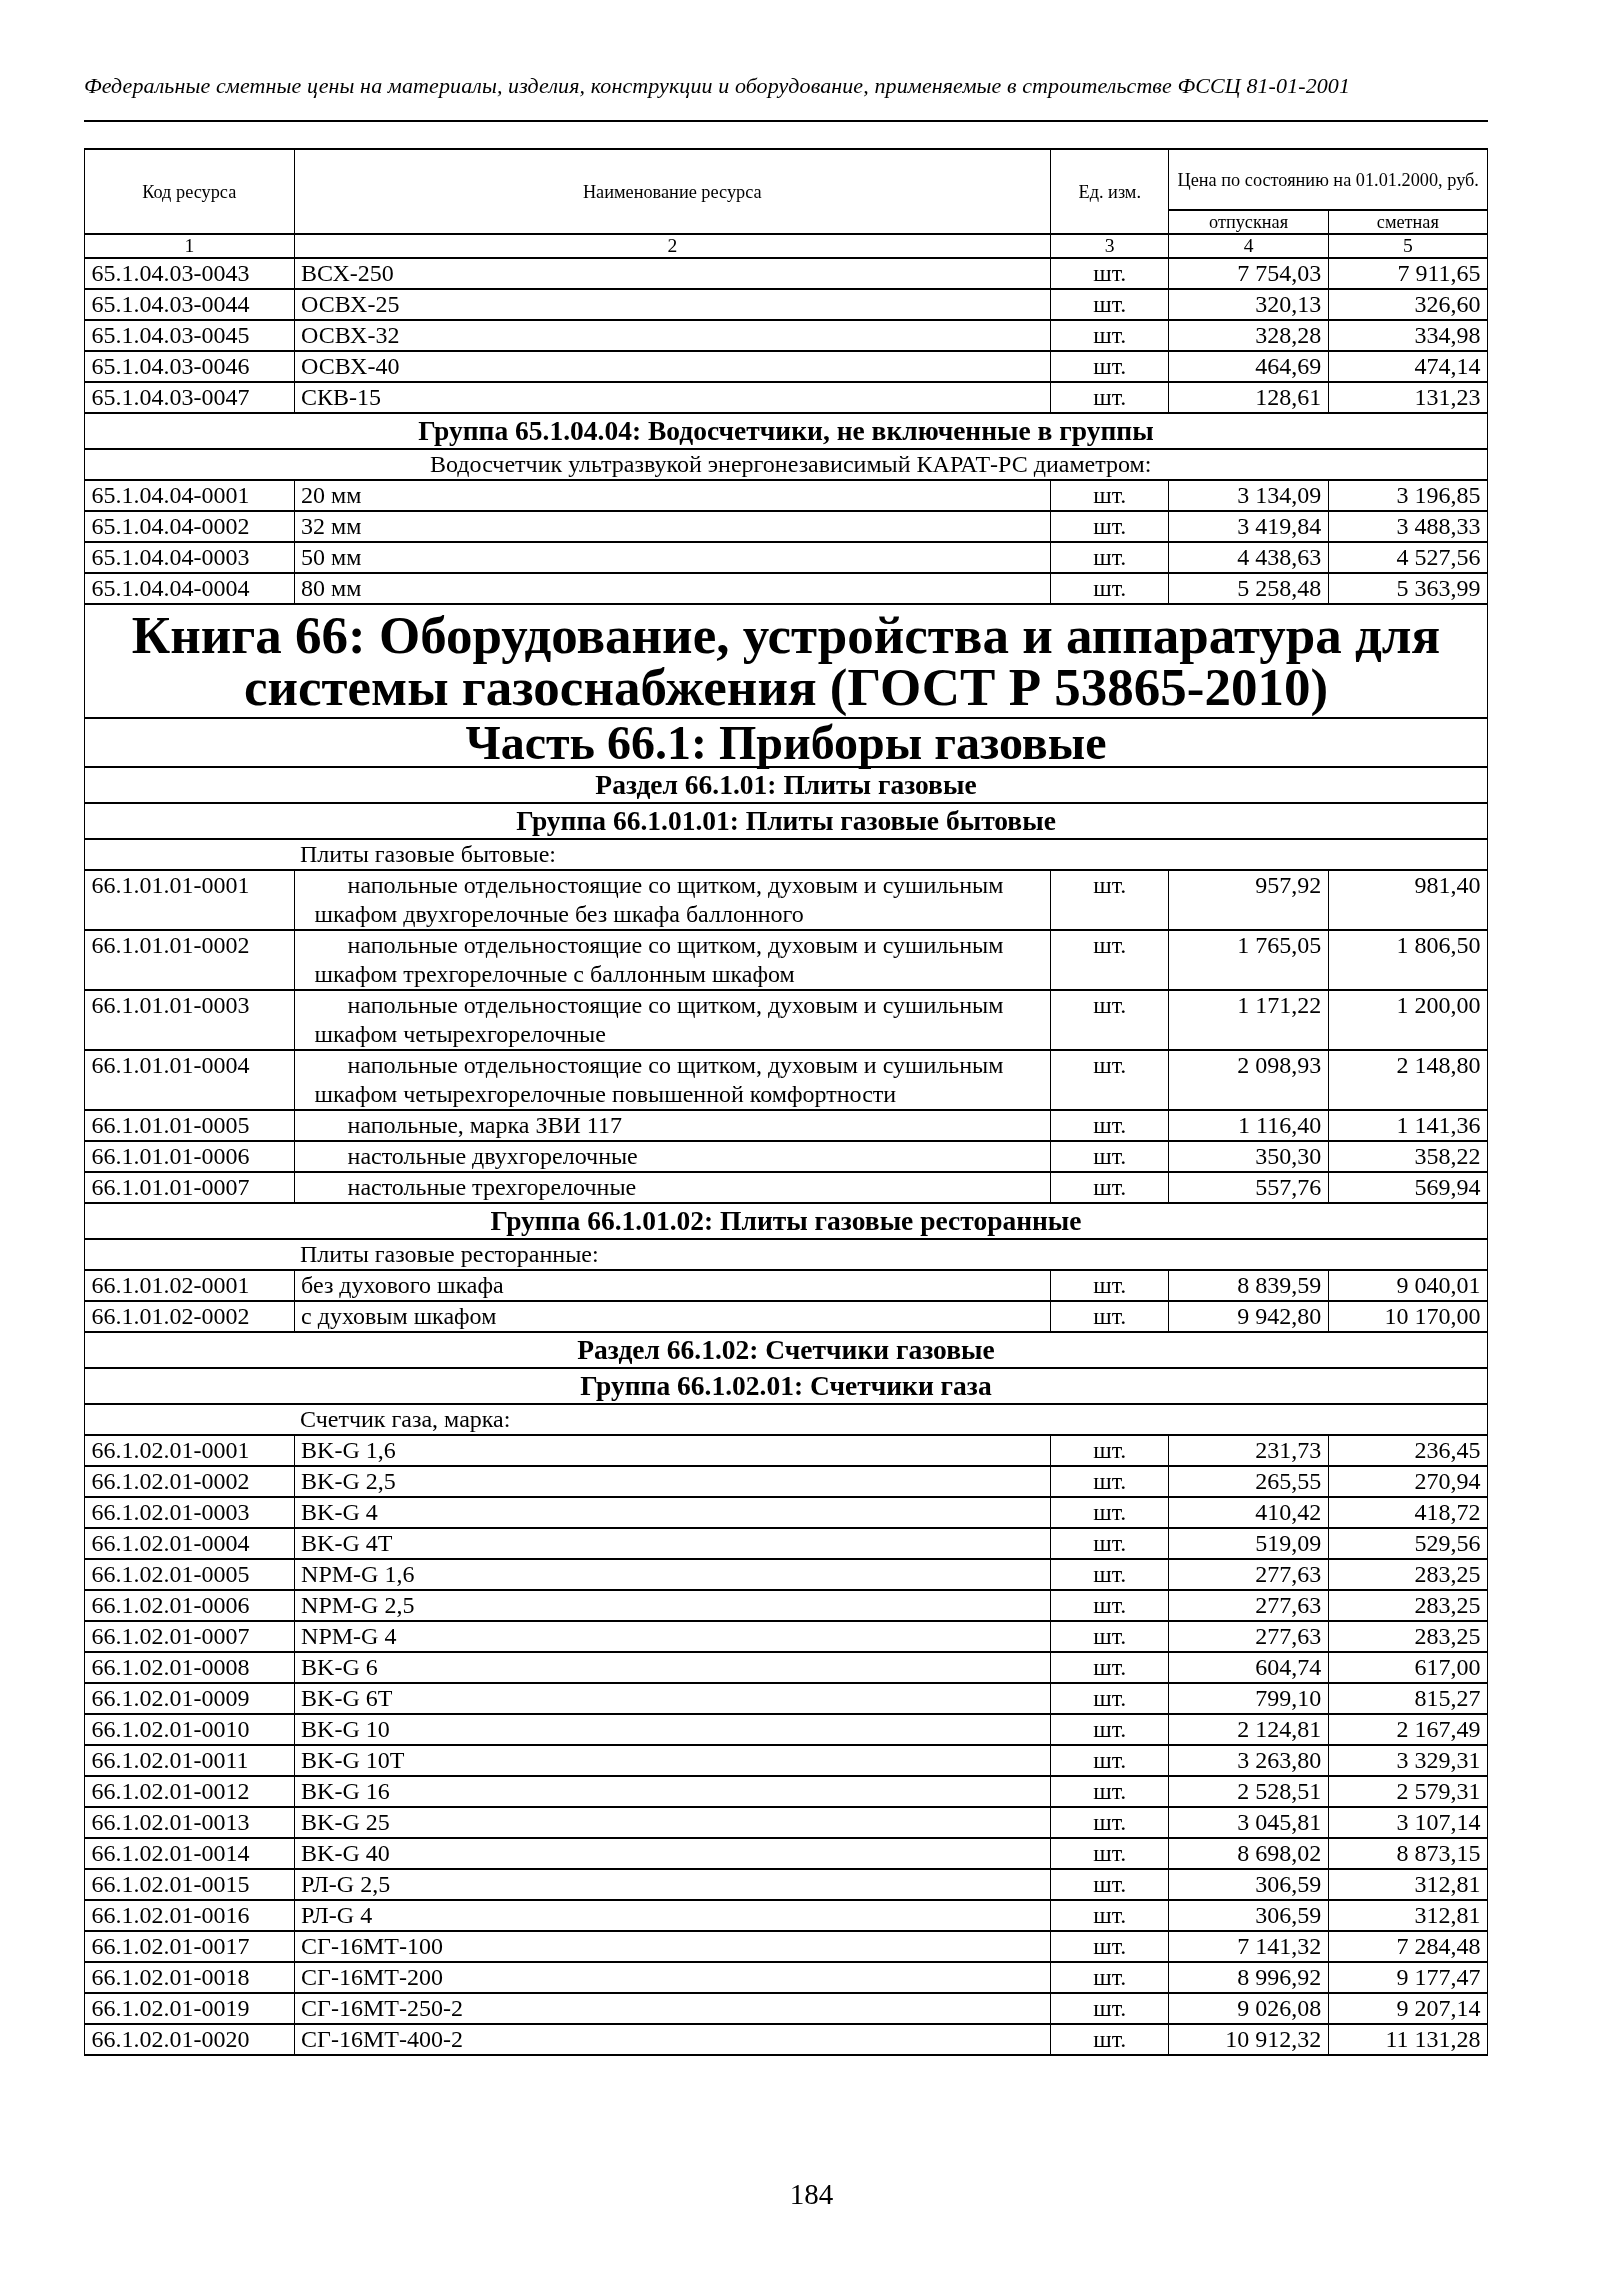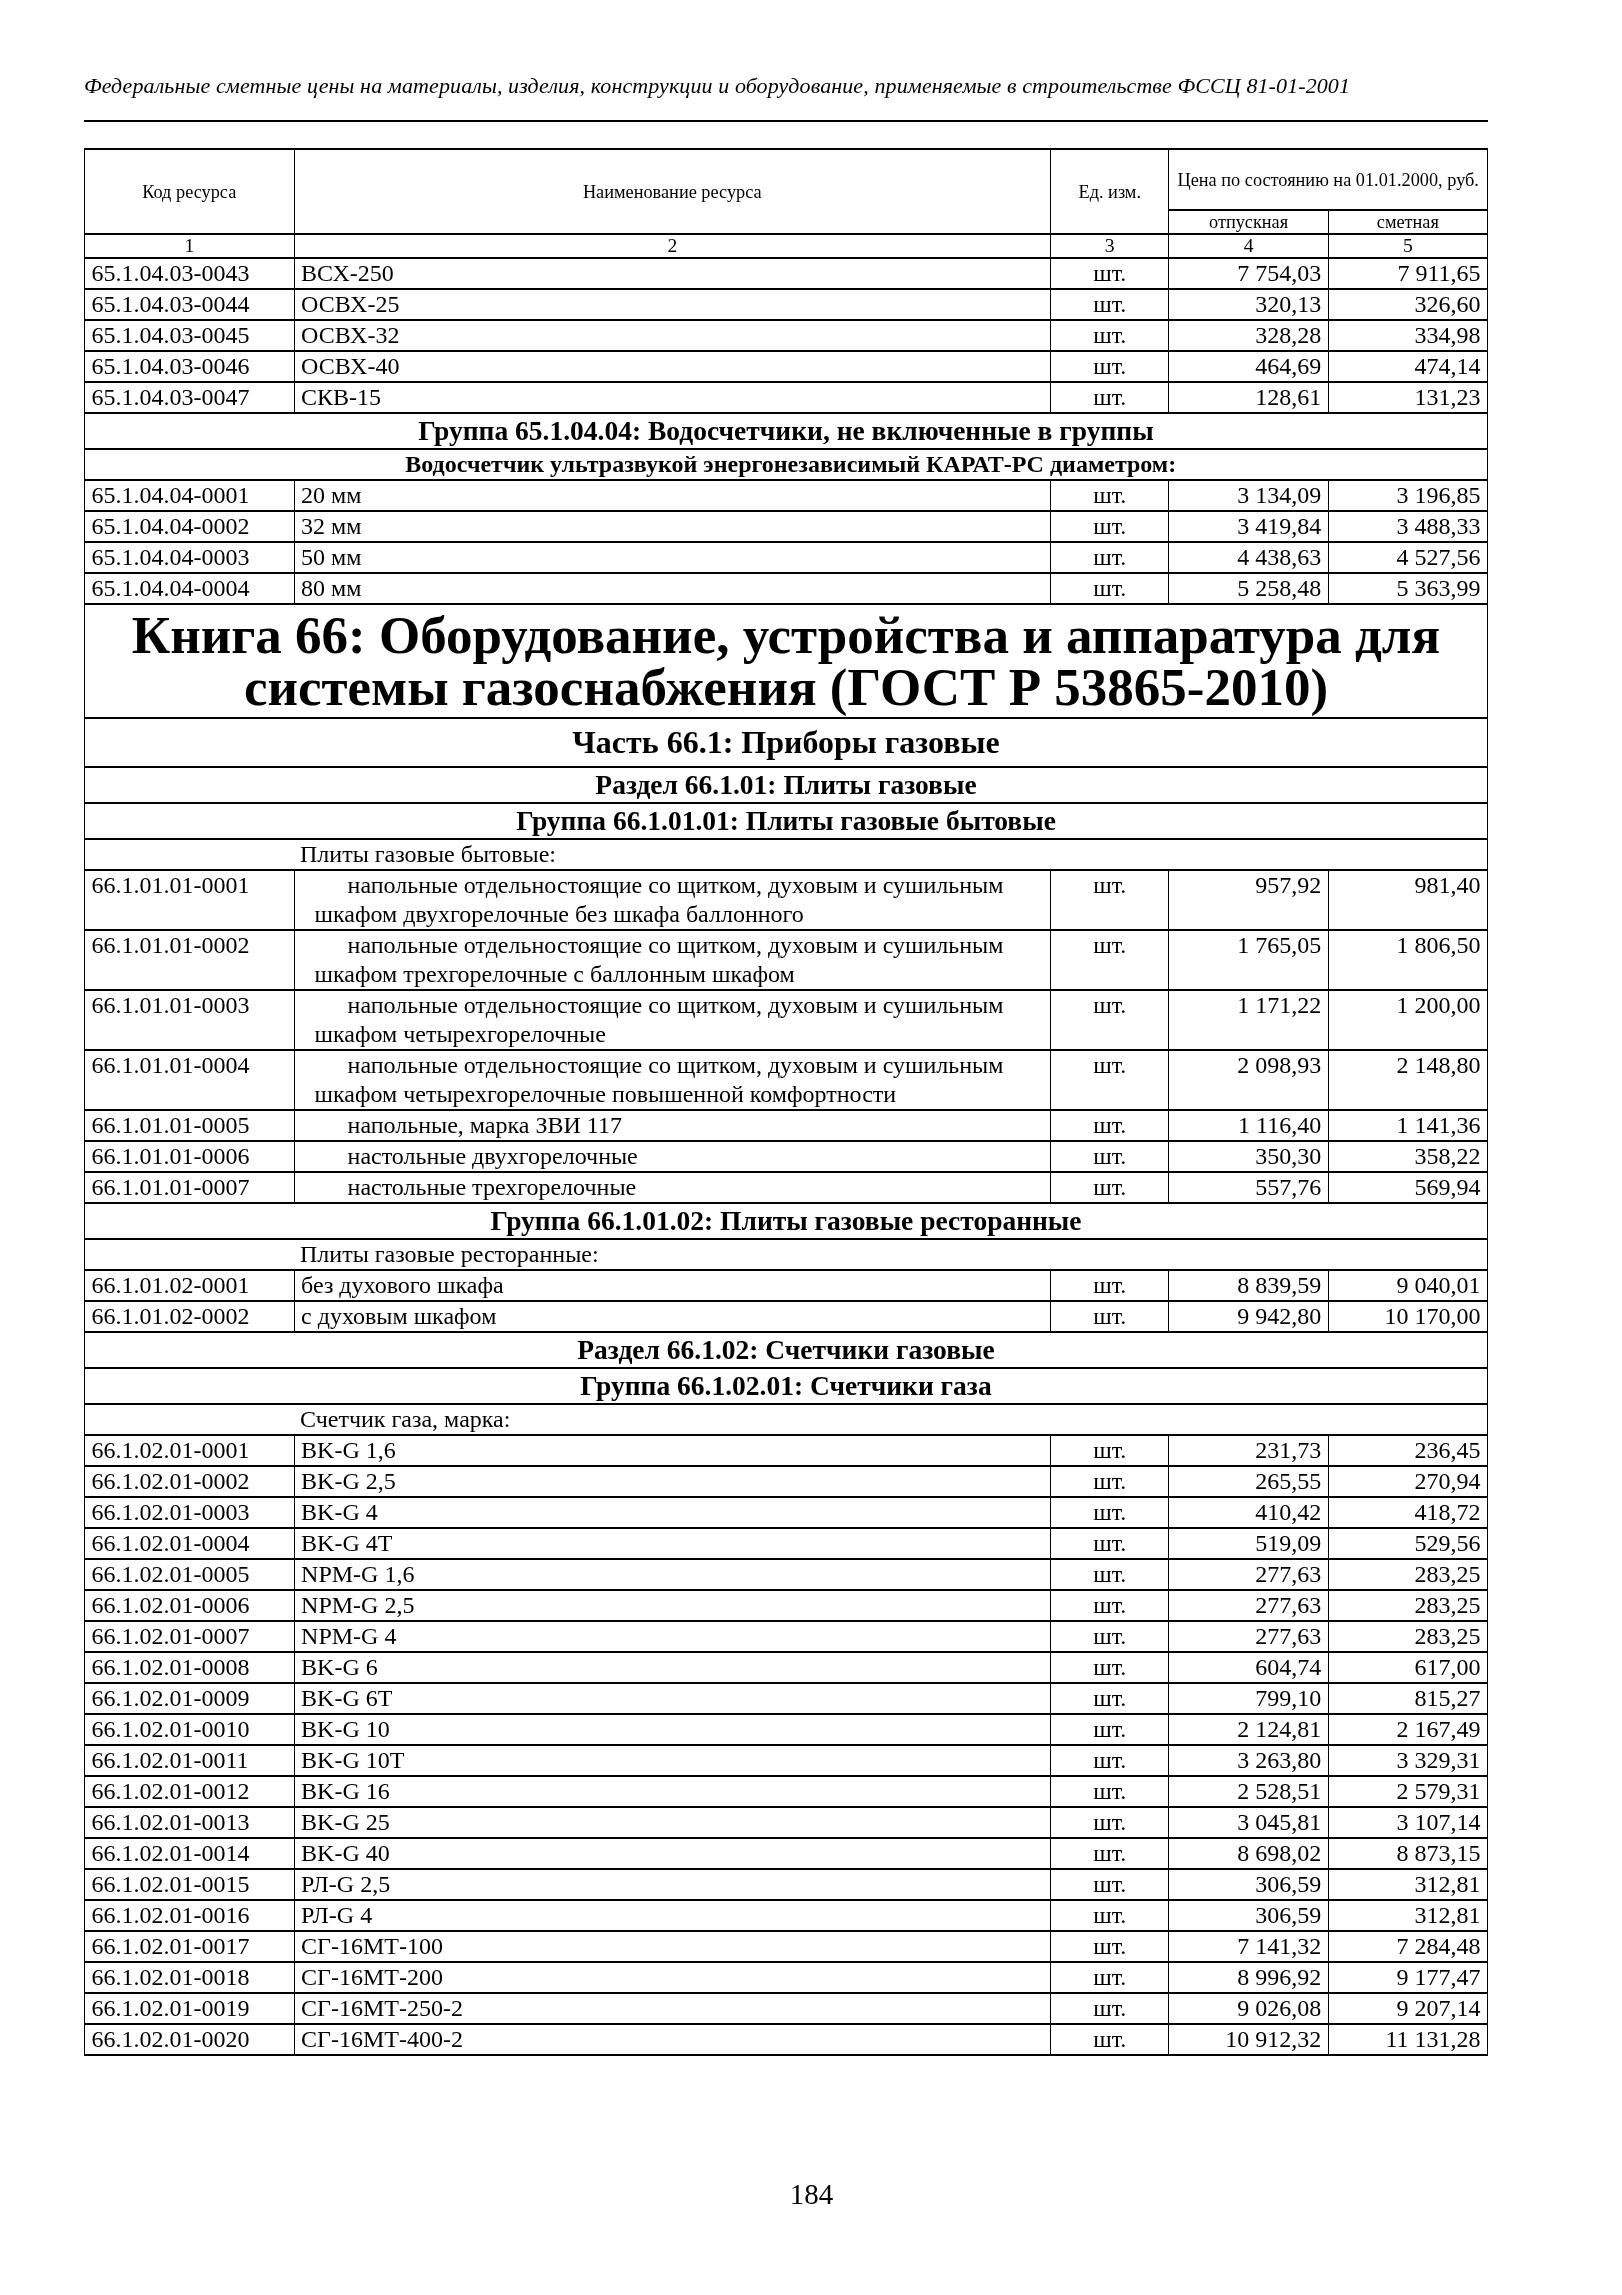--- a/index.html
+++ b/index.html
@@ -33,24 +33,24 @@
   tr.colnums td { text-align: center; font-size: 19.6px; line-height: 22px; height: 22px; }
   tr.row td { height: 29px; }
   td.code { text-align: left; padding-left: 9.2px; white-space: nowrap; }
   td.name { padding-left: 39px; margin-top: 10px; }
   td.name.indent { text-indent: 33px; padding-left: 20px; }
   td.unit { text-align: center; vertical-align: bottom !important; }
   tr.multi td.unit { vertical-align: top !important; }
   td.num { text-align: right; padding-right: 5.2px; white-space: nowrap; }
   tr.group td { text-align: center; font-weight: bold; font-size: 27.5px; line-height: 34px; }
   tr.section td { text-align: center; font-weight: bold; font-size: 27.5px; line-height: 34px; }
-  tr.part td { text-align: center; font-weight: bold; font-size: 32px; line-height: 47px; }
+  tr.part td { text-align: center; font-weight: bold; font-size: 48px; line-height: 47px; }
   tr.book td { text-align: center; font-weight: bold; font-size: 53px; line-height: 52px; padding: 3.9px 26px; }
   tr.caption td { padding-left: 215px; text-align: left; height: 29px; }
-  tr.caption.center td { padding-left: 16px; text-align: center; font-weight: bold; }
+  tr.caption.center td { padding-left: 16px; text-align: center; }
   .page-number {
     position: absolute; left: 0; width: 1623px; top: 2178px;
     text-align: center; font-size: 29px;
   }
 </style>
 </head>
 <body>
 
 <div class="running-header">Федеральные сметные цены на материалы, изделия, конструкции и оборудование, применяемые в строительстве ФССЦ 81-01-2001</div>
 

